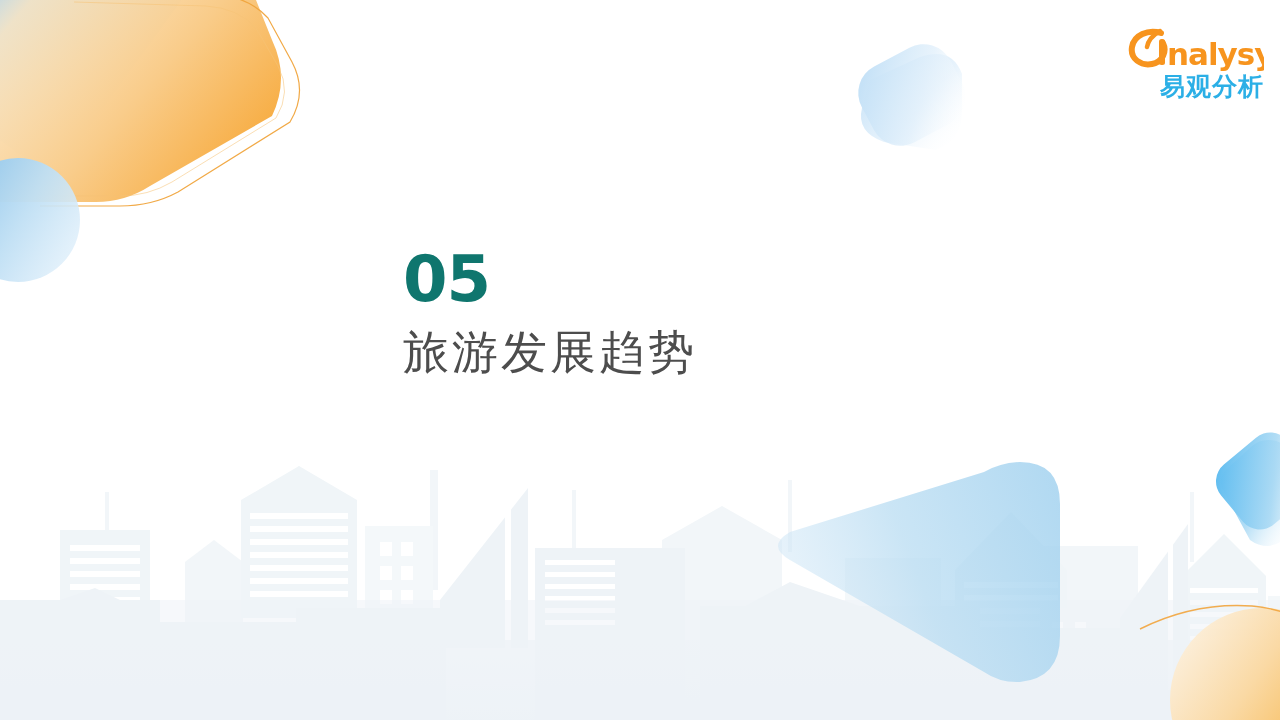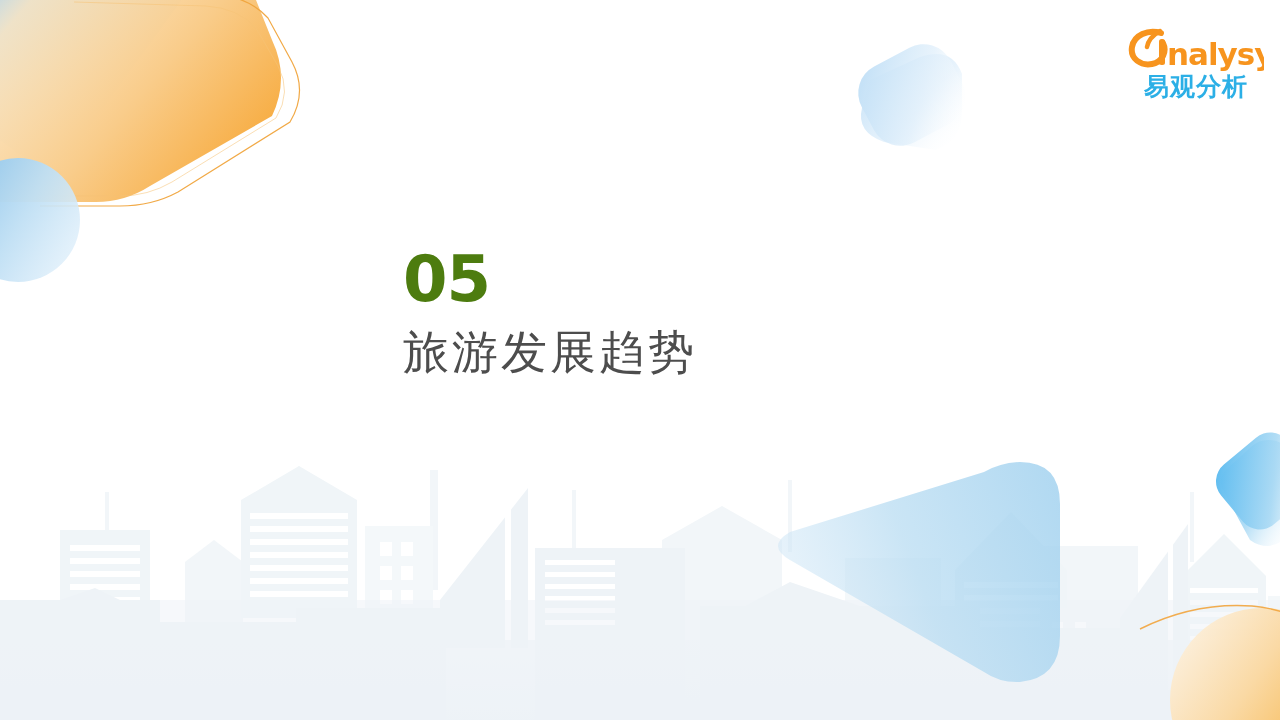--- a/index.html
+++ b/index.html
@@ -33,42 +33,42 @@
   .logo {
     position: absolute;
     left: 1128px;
     top: 28px;
     width: 136px;
     height: 72px;
   }
   .logo-mark { display:block; width: 136px; height: 44px; }
   .logo-cn {
     display: block;
-    text-align: center;
+    text-align: right;
     font-size: 25px;
     line-height: 28px;
     letter-spacing: 1px;
     font-weight: 700;
     color: #2bafe6;
     font-family: "DejaVu Sans", "Liberation Sans", sans-serif;
     margin-top: 1px;
   }
 
   
   .title-block {
     position: absolute;
     left: 403px;
     top: 246px;
     width: 560px;
   }
   .section-number {
     font-size: 64px;
     line-height: 66px;
     font-weight: 700;
-    color: #4d7c0f;
+    color: #0f766e;
     letter-spacing: -1px;
     font-family: "DejaVu Sans", "Liberation Sans", sans-serif;
   }
   .section-title {
     margin-top: 12px;
     font-size: 46px;
     line-height: 56px;
     font-weight: 400;
     color: #4d4d4d;
     letter-spacing: 3px;

